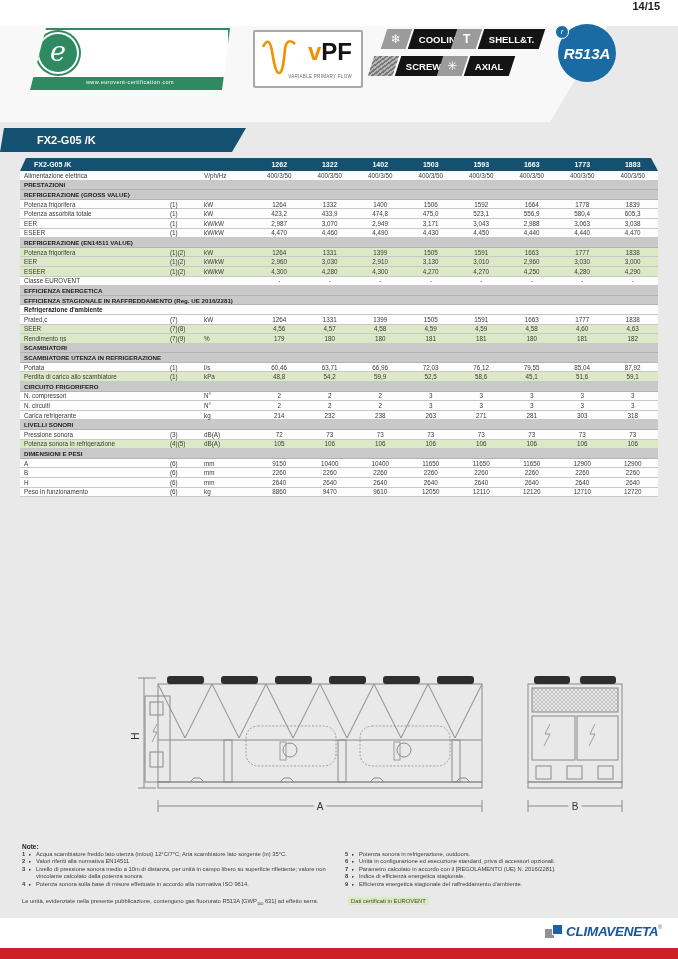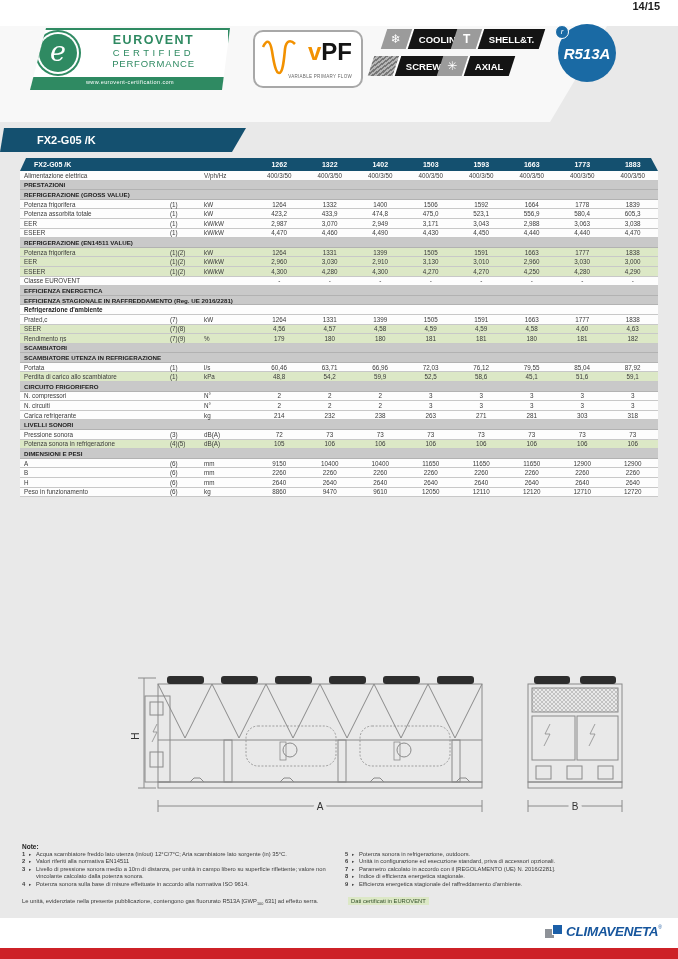--- a/index.html
+++ b/index.html
@@ -19,21 +19,21 @@
              color:#fff;font-size:27px;font-style:italic;text-align:center;line-height:36px;
              font-family:"DejaVu Serif",serif;box-shadow:0 0 0 2px #fff,0 0 0 4px #2f8a62;}
   .ev-text{position:absolute;left:52px;top:3px;right:5px;text-align:center;color:#2f8a62;}
   .ev-l1{font-size:12.5px;font-weight:bold;letter-spacing:1.5px;}
   .ev-l2{font-size:9.5px;letter-spacing:3.5px;}
   .ev-l3{font-size:9.5px;letter-spacing:0.8px;}
   .ev-url{position:absolute;bottom:0;left:0;right:0;height:11px;background:#2f8a62;color:#fff;
           font-size:5.5px;text-align:center;line-height:11px;letter-spacing:0.4px;}
   
   .vpf{position:absolute;left:253px;top:30px;width:106px;height:54px;background:#fff;
-       border:2px solid #a8a8a8;border-radius:10px;}
+       border:2px solid #a8a8a8;border-radius:2px;}
   .vpf-text{position:absolute;right:9px;top:8px;font-size:24px;font-weight:bold;line-height:24px;}
   .vpf-v{color:#f29100;}
   .vpf-pf{color:#141414;}
   .vpf-sub{position:absolute;right:9px;bottom:7px;font-size:4.5px;color:#666;letter-spacing:0.3px;}
   
   .badge{position:absolute;height:20px;display:flex;transform:skewX(-18deg);}
   .badge .bicon{width:25px;background:#9b9b9b;color:#fff;display:flex;align-items:center;
                 justify-content:center;font-size:12px;border-right:2px solid #fff;}
   .badge .blabel{background:#141414;color:#fff;font-weight:bold;font-size:9.5px;display:flex;
                  align-items:center;padding:0 8px;white-space:nowrap;}
@@ -96,25 +96,20 @@
 <body>
 
 <div class="gray-panel">
   <div class="banner"></div>
 </div>
 
 <div class="page-num">14/15</div>
 
 <div class="eurovent">
   <div class="ev-emblem">e</div>
-  <div class="ev-text">
-    <div class="ev-l1">EUROVENT</div>
-    <div class="ev-l2">CERTIFIED</div>
-    <div class="ev-l3">PERFORMANCE</div>
-  </div>
   <div class="ev-url">www.eurovent-certification.com</div>
 </div>
 
 <div class="vpf">
   <svg width="46" height="42" viewBox="0 0 46 42" style="position:absolute;left:5px;top:5px;">
     <path d="M3 10 C7 2 10 3 12 14 C14 27 16 36 19 36 C23 36 24 22 25 12 C26 4 30 2 35 7" stroke="#f29100" stroke-width="2.6" fill="none"></path>
   </svg>
   <div class="vpf-text">
     <span class="vpf-v">v</span><span class="vpf-pf">PF</span>
   </div>

